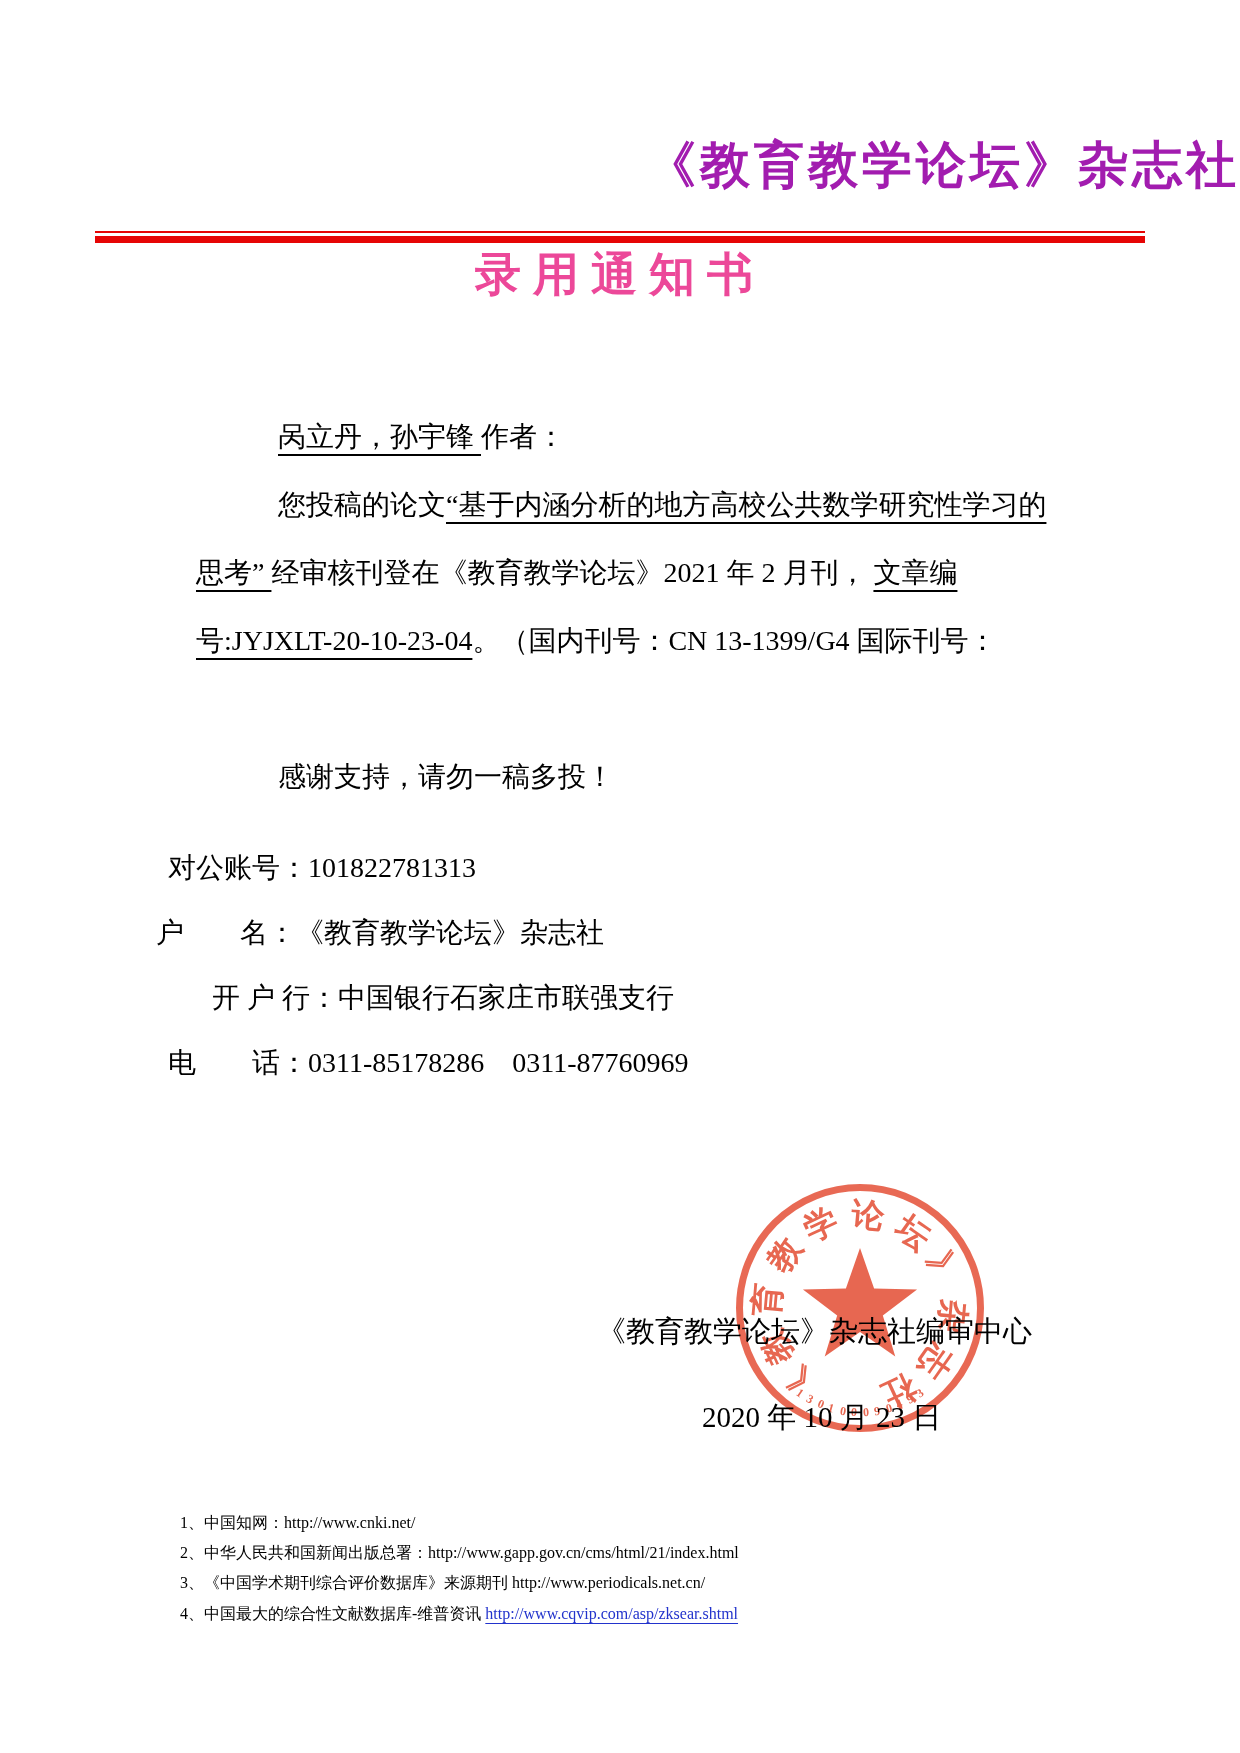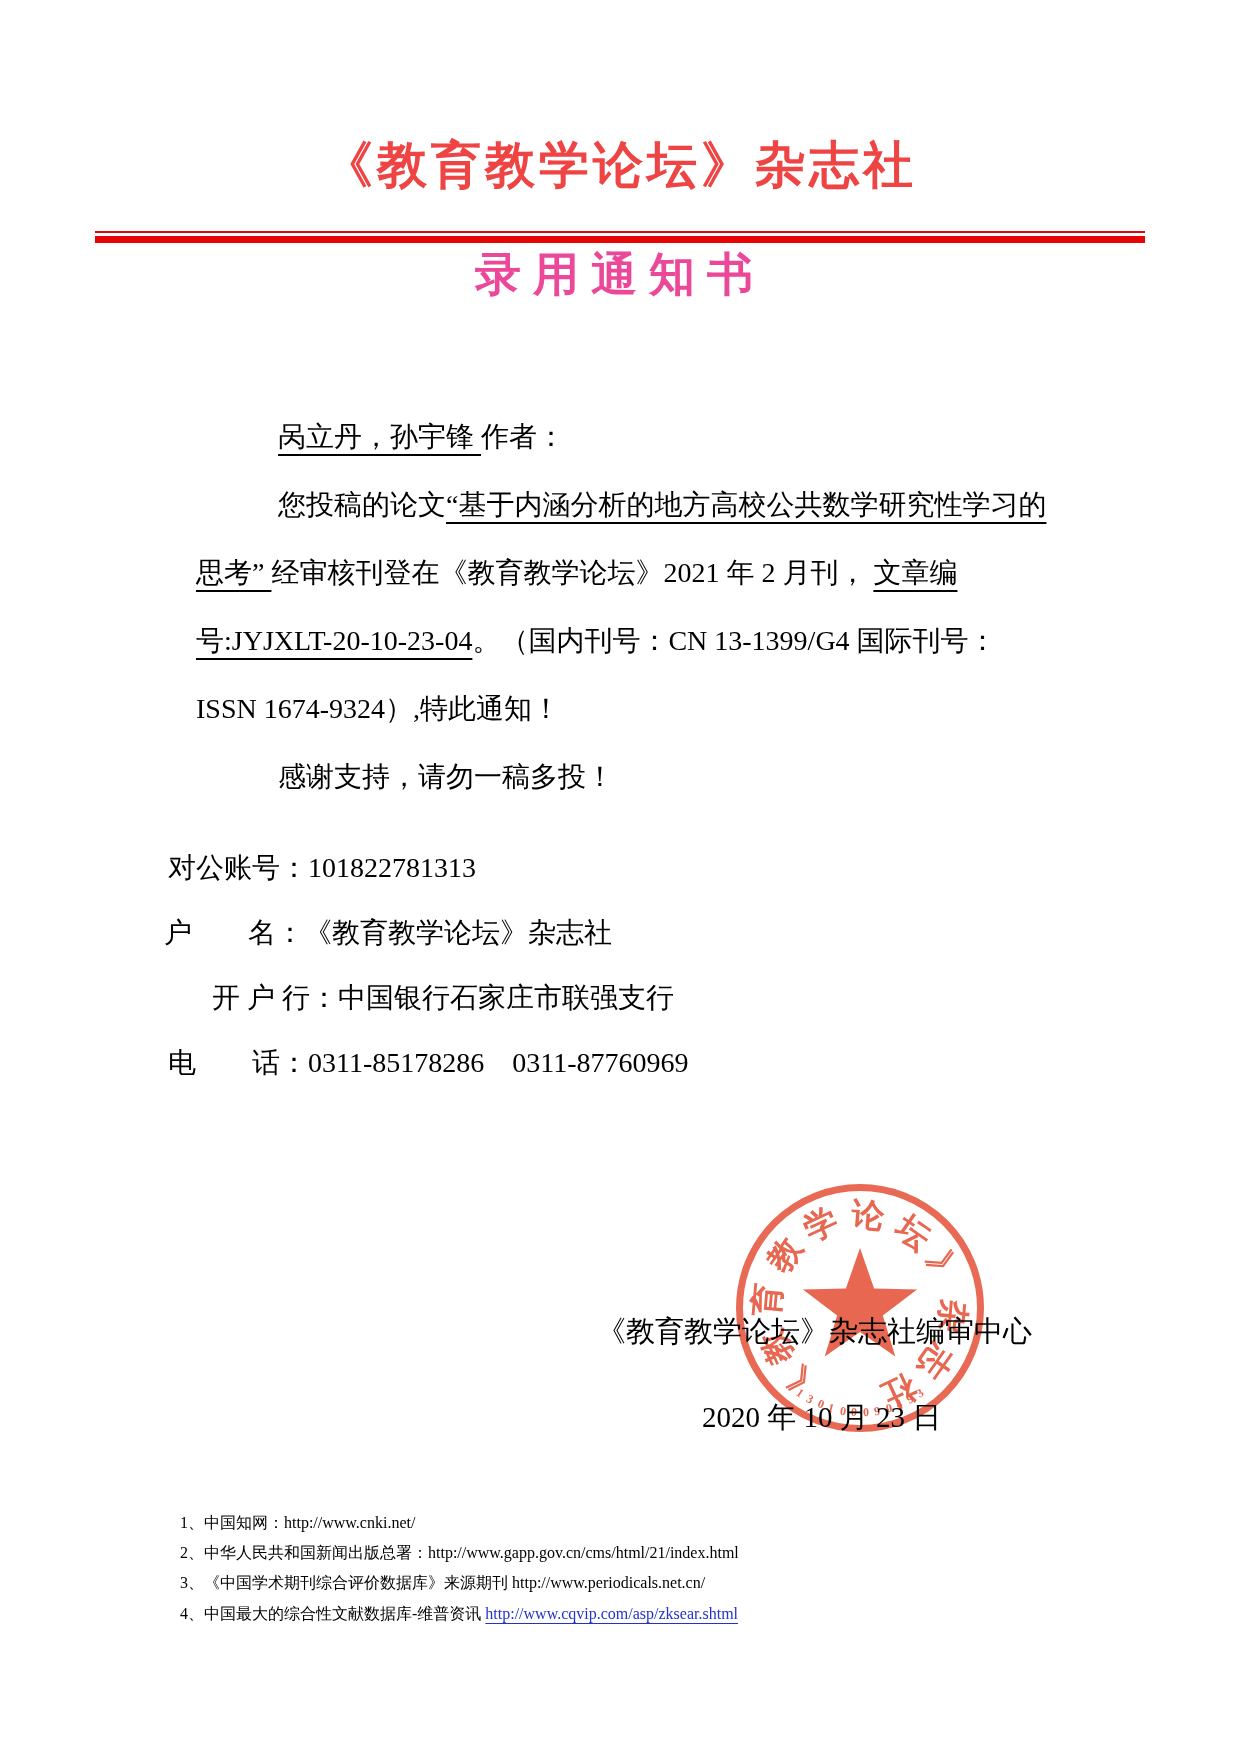--- a/index.html
+++ b/index.html
@@ -8,23 +8,23 @@
     width:1240px;
     height:1753px;
     background:#ffffff;
     font-family:"Liberation Serif","DejaVu Serif",serif;
     color:#000;
     overflow:hidden;
   }
   
   .title{
     position:absolute; top:138px; left:0; width:100%;
-    text-align:center;
+    text-align:right;
     font-size:50px; font-weight:bold; letter-spacing:4px;
-    color:#ef4444; line-height:1.1;
+    color:#a21caf; line-height:1.1;
   }
   .rule{position:absolute; left:95px; top:231px; width:1050px;}
   .rule .thin{height:2px;background:#e60505;}
   .rule .thick{height:7px;background:#e60505;margin-top:3px;}
   .subtitle{
     position:absolute; top:250px; left:0; width:100%;
     text-align:center;
     font-size:46px; font-weight:bold; letter-spacing:12px;
     color:#ec4899; line-height:1.1;
   }
@@ -98,29 +98,26 @@
   </div>
   <div class="line" style="left:250px; top:452px;">
     <span>您投稿的论文</span><span class="u">“基于内涵分析的地方高校公共数学研究性学习的</span>
   </div>
   <div class="line" style="left:168px; top:520px;">
     <span class="u">思考” </span><span>经审核刊登在《教育教学论坛》2021 年 2 月刊， </span><span class="u">文章编</span>
   </div>
   <div class="line" style="left:168px; top:588px;">
     <span class="u">号:JYJXLT-20-10-23-04</span><span>。（国内刊号：CN 13-1399/G4 国际刊号：</span>
   </div>
-  <div class="line" style="left:168px; top:656px;">
-    <span>ISSN 1674-9324）,特此通知！</span>
-  </div>
   <div class="line" style="left:250px; top:724px;">
     <span>感谢支持，请勿一稿多投！</span>
   </div>
 
   <div class="line" style="left:168px; top:850px;">对公账号：101822781313</div>
-  <div class="line" style="left:164px; top:915px;">户　　名：《教育教学论坛》杂志社</div>
+  <div class="line" style="left:156px; top:915px;">户　　名：《教育教学论坛》杂志社</div>
   <div class="line" style="left:168px; top:980px;margin-left:44px;">开 户 行：中国银行石家庄市联强支行</div>
   <div class="line" style="left:168px; top:1045px;">电　　话：0311-85178286　0311-87760969</div>
 
   <div class="stamp">
     <div class="stamp-ring"></div>
     <div>
         <span class="ring-ch" style="left: 71.231px; top: 199.362px; transform: translate(-50%, -50%) rotate(-145deg);">《</span>
         <span class="ring-ch" style="left: 40.6197px; top: 162.881px; transform: translate(-50%, -50%) rotate(-115deg);">教</span>
         <span class="ring-ch" style="left: 32.3501px; top: 115.982px; transform: translate(-50%, -50%) rotate(-85deg);">育</span>
         <span class="ring-ch" style="left: 48.638px; top: 71.231px; transform: translate(-50%, -50%) rotate(-55deg);">教</span>

